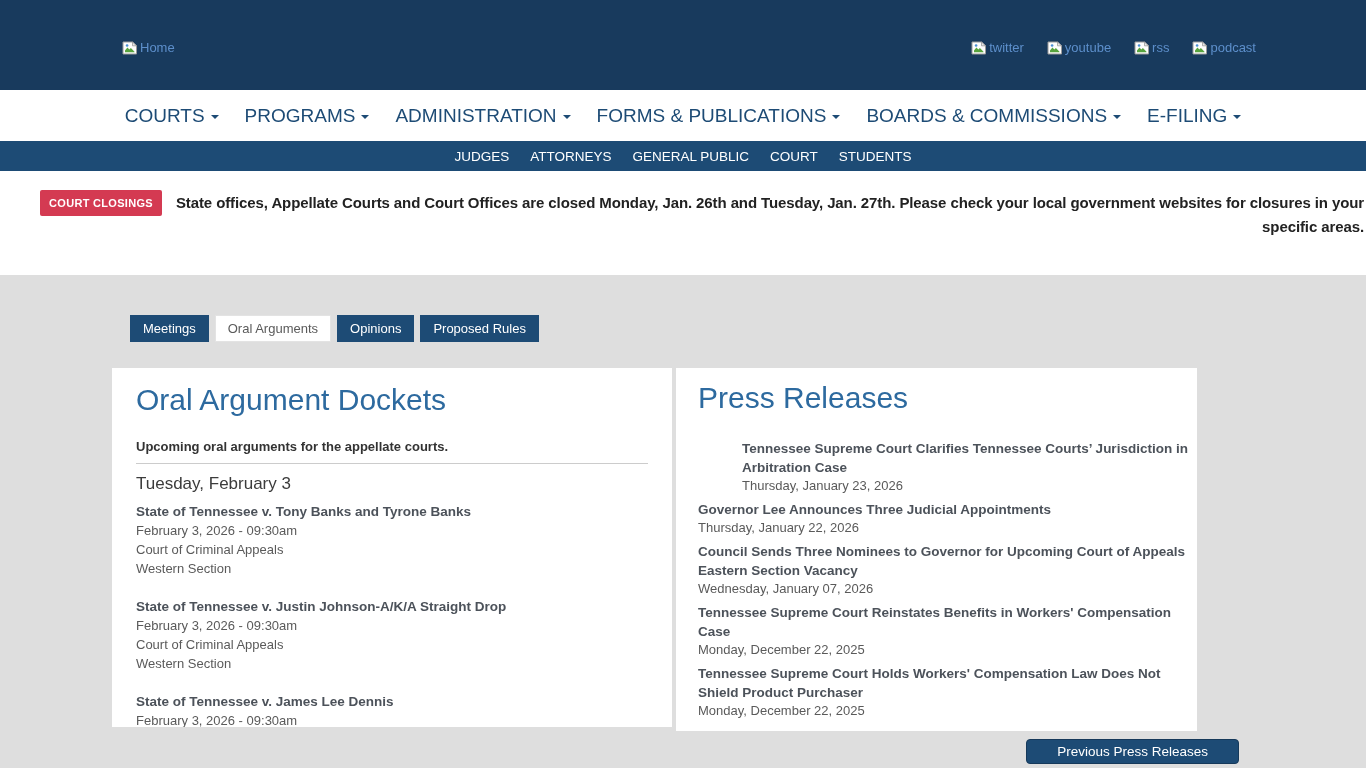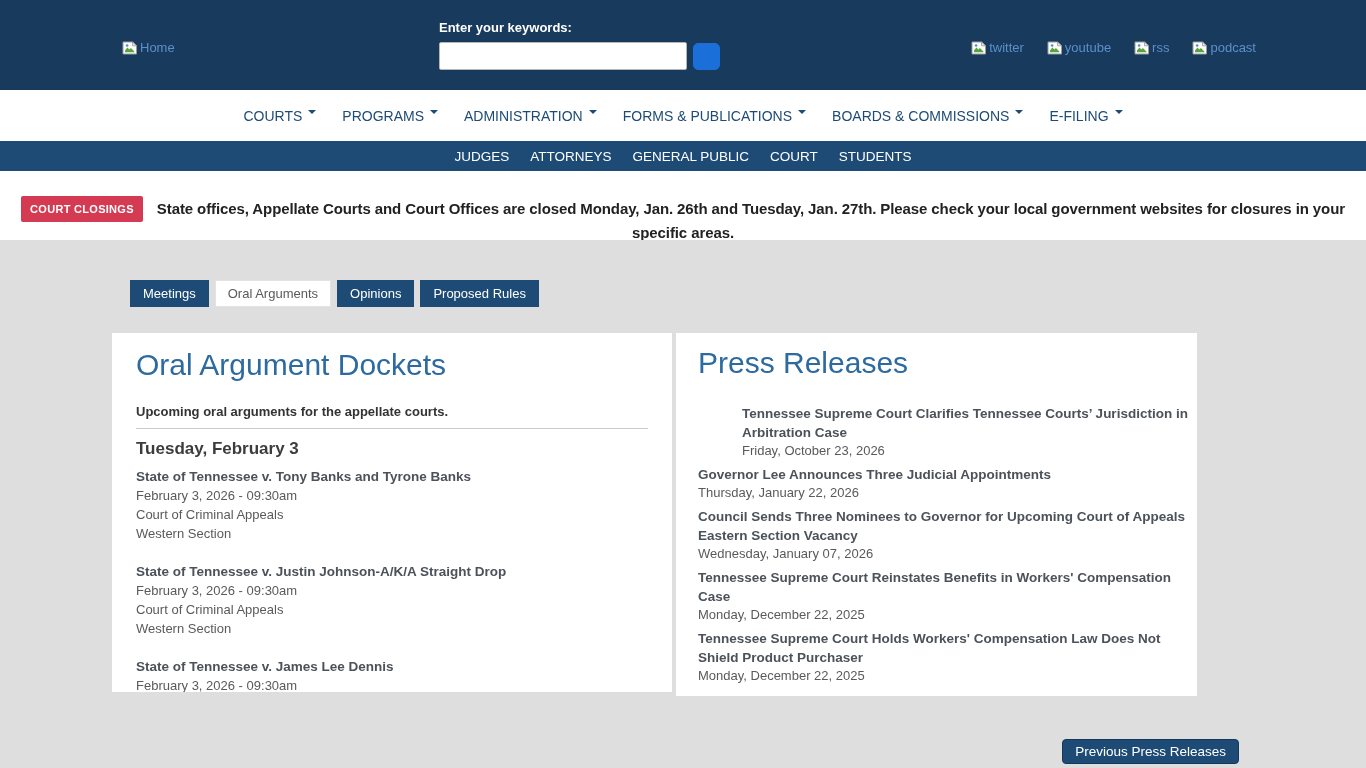--- a/index.html
+++ b/index.html
@@ -36,40 +36,40 @@
     display:flex; align-items:center; gap:2px;
     color:#5d8fcb; font-size:13px; text-decoration:none; cursor:pointer;
   }
 
   
   .mainnav {
     height:51px; background:#ffffff;
     display:flex; justify-content:center; align-items:center; gap:26px;
   }
   .nav-item {
-    display:flex; gap:6px;
-    color:#1d4b75; font-size:14px; cursor:pointer; white-space:nowrap;
+    display:flex; align-items:center; gap:6px;
+    color:#1d4b75; font-size:19px; cursor:pointer; white-space:nowrap;
   }
   .caret {
     width:0; height:0; display:inline-block;
     border-left:4px solid transparent; border-right:4px solid transparent;
     border-top:4px solid #1d4b75; margin-top:2px;
   }
 
   
   .subnav {
     height:30px; background:#1d4b75;
     display:flex; justify-content:center; align-items:center; gap:21px;
   }
   .subnav-item { color:#ffffff; font-size:13.5px; cursor:pointer; white-space:nowrap; }
 
   
   .alert {
-    height:69px; background:#ffffff; overflow:hidden;
-    padding:26px 2px 0 2px; text-align:center;
+    height:104px; background:#ffffff; overflow:hidden;
+    padding:20px 2px 0 2px; text-align:right;
     font-size:15px; font-weight:bold; color:#222; line-height:20px; letter-spacing:-0.1px;
   }
   .alert-badge {
     display:inline-block; background:#d43a52; color:#ffffff;
     font-size:11px; font-weight:bold; letter-spacing:.3px;
     padding:3px 9px; border-radius:2px; margin-right:14px; position:relative; top:-1px;
     white-space:nowrap;
   }
 
   
@@ -85,36 +85,36 @@
   .content { display:flex; margin-left:112px; gap:4px; align-items:flex-start; }
   .panel { background:#ffffff; }
   .left-panel  { width:560px; height:359px; overflow:hidden; padding:10px 24px 16px 24px; }
   .right-panel { width:521px; padding:8px 8px 12px 22px; }
 
   .page-title {
     margin:4px 0 0 0; font-size:30px; font-weight:normal; color:#2d6a9f; line-height:35px;
   }
   .subtitle { margin-top:22px; font-size:13px; font-weight:bold; color:#333; }
   .divider { margin:9px 0 0 0; border:none; border-top:1px solid #cccccc; }
-  .date-heading { margin-top:10px; font-size:17px; font-weight:bold; color:#3c3c3c; line-height:20px; }
+  .date-heading { margin-top:10px; font-size:17px; font-weight:normal; color:#3c3c3c; line-height:20px; }
 
   .case { margin-top:9px; }
   .case + .case { margin-top:20px; }
   .case-title { font-size:13.5px; font-weight:bold; color:#4c525a; line-height:18px; cursor:pointer; }
   .case-detail { font-size:13px; color:#5a5a5a; line-height:19px; }
 
   .release { margin-top:6px; }
   .release:first-of-type { margin-top:24px;margin-left:44px; }
   .release-title { font-size:13.5px; font-weight:bold; color:#4c525a; line-height:19px; cursor:pointer; }
   .release-date { font-size:13px; color:#5a5a5a; line-height:16px; margin-top:1px; }
 
   .prev-btn {
     position:absolute; right:127px; top:739px;
     background:#1d4b75; color:#ffffff; font-size:13.5px;
-    padding:4px 12px; border:1px solid #16395a; border-radius:4px; cursor:pointer;
+    padding:4px 30px; border:1px solid #16395a; border-radius:4px; cursor:pointer;
     font-family:"Liberation Sans", sans-serif;
   }
 </style>
 </head>
 <body>
 
 <div class="page">
 
   <header class="topbar">
     <a class="home-link">
@@ -122,27 +122,20 @@
         <svg width="16" height="14" viewBox="0 0 16 14">
             <path d="M1 1h9.5L14.5 4.8V13H1z" fill="#fdfdfd" stroke="#9a9a9a"></path>
             <path d="M3 9.5 5.4 6.6 7.4 8.6 8.9 7.1 12.5 10.8V11.3H3z" fill="#57a33e"></path>
             <circle cx="5.1" cy="4.5" r="1.3" fill="#4a8fd4"></circle>
             <path d="M10.5 1l4 3.8h-4z" fill="#e8e8e8" stroke="#9a9a9a" stroke-width="0.8"></path>
           </svg>
       </span>
       <span>Home</span>
     </a>
 
-    <div class="search-area">
-      <label class="search-label">Enter your keywords:</label>
-      <div class="search-row">
-        <input class="search-input" type="text" value="" style="">
-        <button class="search-btn"></button>
-      </div>
-    </div>
 
     <div class="social">
       <a class="social-link">
         <span class="broken-img">
           <svg width="16" height="14" viewBox="0 0 16 14">
               <path d="M1 1h9.5L14.5 4.8V13H1z" fill="#fdfdfd" stroke="#9a9a9a"></path>
               <path d="M3 9.5 5.4 6.6 7.4 8.6 8.9 7.1 12.5 10.8V11.3H3z" fill="#57a33e"></path>
               <circle cx="5.1" cy="4.5" r="1.3" fill="#4a8fd4"></circle>
               <path d="M10.5 1l4 3.8h-4z" fill="#e8e8e8" stroke="#9a9a9a" stroke-width="0.8"></path>
             </svg>
@@ -261,21 +254,21 @@
         <div class="case-detail">Court of Criminal Appeals</div>
         <div class="case-detail">Western Section</div>
       </div>
     </section>
 
     <section class="panel right-panel">
       <h1 class="page-title">Press Releases</h1>
 
       <div class="release">
         <div class="release-title">Tennessee Supreme Court Clarifies Tennessee Courts’ Jurisdiction in Arbitration Case</div>
-        <div class="release-date">Friday, October 23, 2026</div>
+        <div class="release-date">Thursday, January 23, 2026</div>
       </div>
       <div class="release">
         <div class="release-title">Governor Lee Announces Three Judicial Appointments</div>
         <div class="release-date">Thursday, January 22, 2026</div>
       </div>
       <div class="release">
         <div class="release-title">Council Sends Three Nominees to Governor for Upcoming Court of Appeals Eastern Section Vacancy</div>
         <div class="release-date">Wednesday, January 07, 2026</div>
       </div>
       <div class="release">

